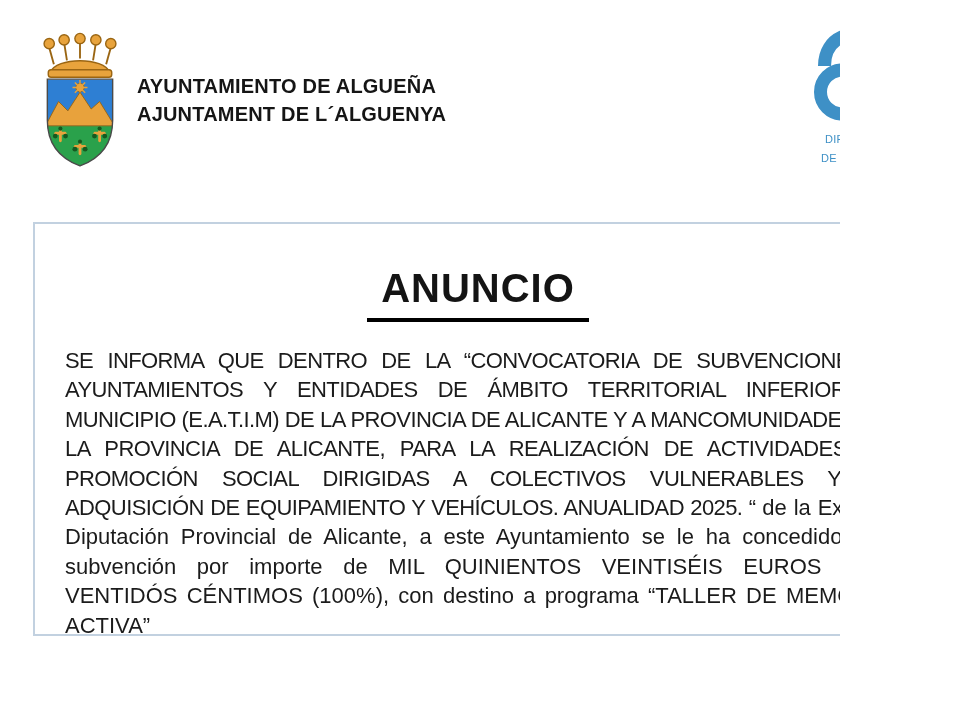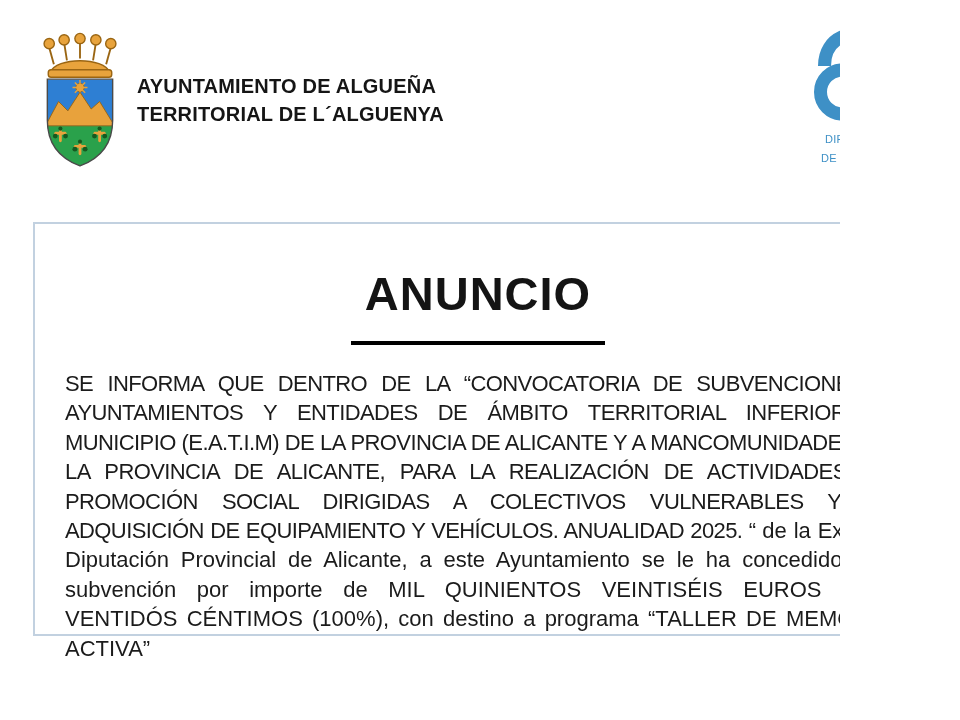--- a/index.html
+++ b/index.html
@@ -22,21 +22,21 @@
   .muni-text{position:absolute;left:137px;top:72px;font-weight:bold;font-size:20px;line-height:28px;color:#151515;letter-spacing:0.2px;}
 
   
   .dipu{position:absolute;left:798px;top:26px;width:124px;text-align:center;}
   .dipu-logo{display:block;margin:0 auto 4px auto;width:96px;height:100px;}
   .dipu-logo .stroke{fill:none;stroke:var(--diputacion_blue);stroke-width:13;}
   .dipu-text{font-weight:normal;color:var(--diputacion_blue);font-size:11px;line-height:19px;letter-spacing:0.3px;}
 
   
   .box{position:absolute;left:33px;top:222px;width:890px;height:414px;border:2px solid var(--box_border);background:#ffffff;text-align:center;box-sizing:border-box;}
-  .title{display:inline-block;margin:42px 0 0 0;font-size:47px;font-weight:bold;color:#141414;letter-spacing:1px;border-bottom:4px solid #000;padding:0 14px 20px 14px;}
+  .title{display:inline-block;margin:42px 0 0 0;font-size:40px;font-weight:bold;color:#141414;letter-spacing:1px;border-bottom:4px solid #000;padding:0 14px 7px 14px;}
   .body-text{margin:24px 30px 0 30px;text-align:justify;font-size:22px;line-height:29.4px;color:var(--text_dark);}
   .seg-caps{letter-spacing:-0.6px;}
   .seg-regular{letter-spacing:0;}
 
   
   .crown-fill{fill:var(--crown_gold);stroke:var(--crown_outline);stroke-width:1.5;}
   .shield-outline{fill:none;stroke:#4a4a4a;stroke-width:1.5;}
   .sun{fill:var(--crown_gold);stroke:var(--crown_outline);stroke-width:1;}
   .mtn{fill:var(--mountain_orange);stroke:var(--crown_outline);stroke-width:1;}
   .vine-trunk{stroke:var(--crown_gold);stroke-width:3;stroke-linecap:round;}
@@ -96,21 +96,21 @@
             <circle class="vine-dot" cx="50.5" cy="123" r="2.6"></circle>
             <circle class="vine-dot" cx="45" cy="115" r="2.2"></circle>
         </g>
       </g>
       <path class="shield-outline" d="M 10 48 H 80 V 92 Q 80 128 45 141 Q 10 128 10 92 Z"></path>
     </g>
   </svg>
 
   <div class="muni-text">
     <div>AYUNTAMIENTO DE ALGUEÑA</div>
-    <div>TERRITORIAL DE L´ALGUENYA</div>
+    <div>AJUNTAMENT DE L´ALGUENYA</div>
   </div>
 
   <div class="dipu">
     <svg class="dipu-logo" viewBox="0 0 95 100" aria-hidden="true">
       <path class="stroke" d="M 12 40 C 12 10 42 2 53 16 C 56.5 21 57 26 57 33 L 57 86"></path>
       <path class="stroke" d="M 50 86 L 93 86"></path>
       <circle class="stroke" cx="30" cy="66" r="22"></circle>
     </svg>
     <div class="dipu-text">
       <div>DIPUTACIÓN</div>

